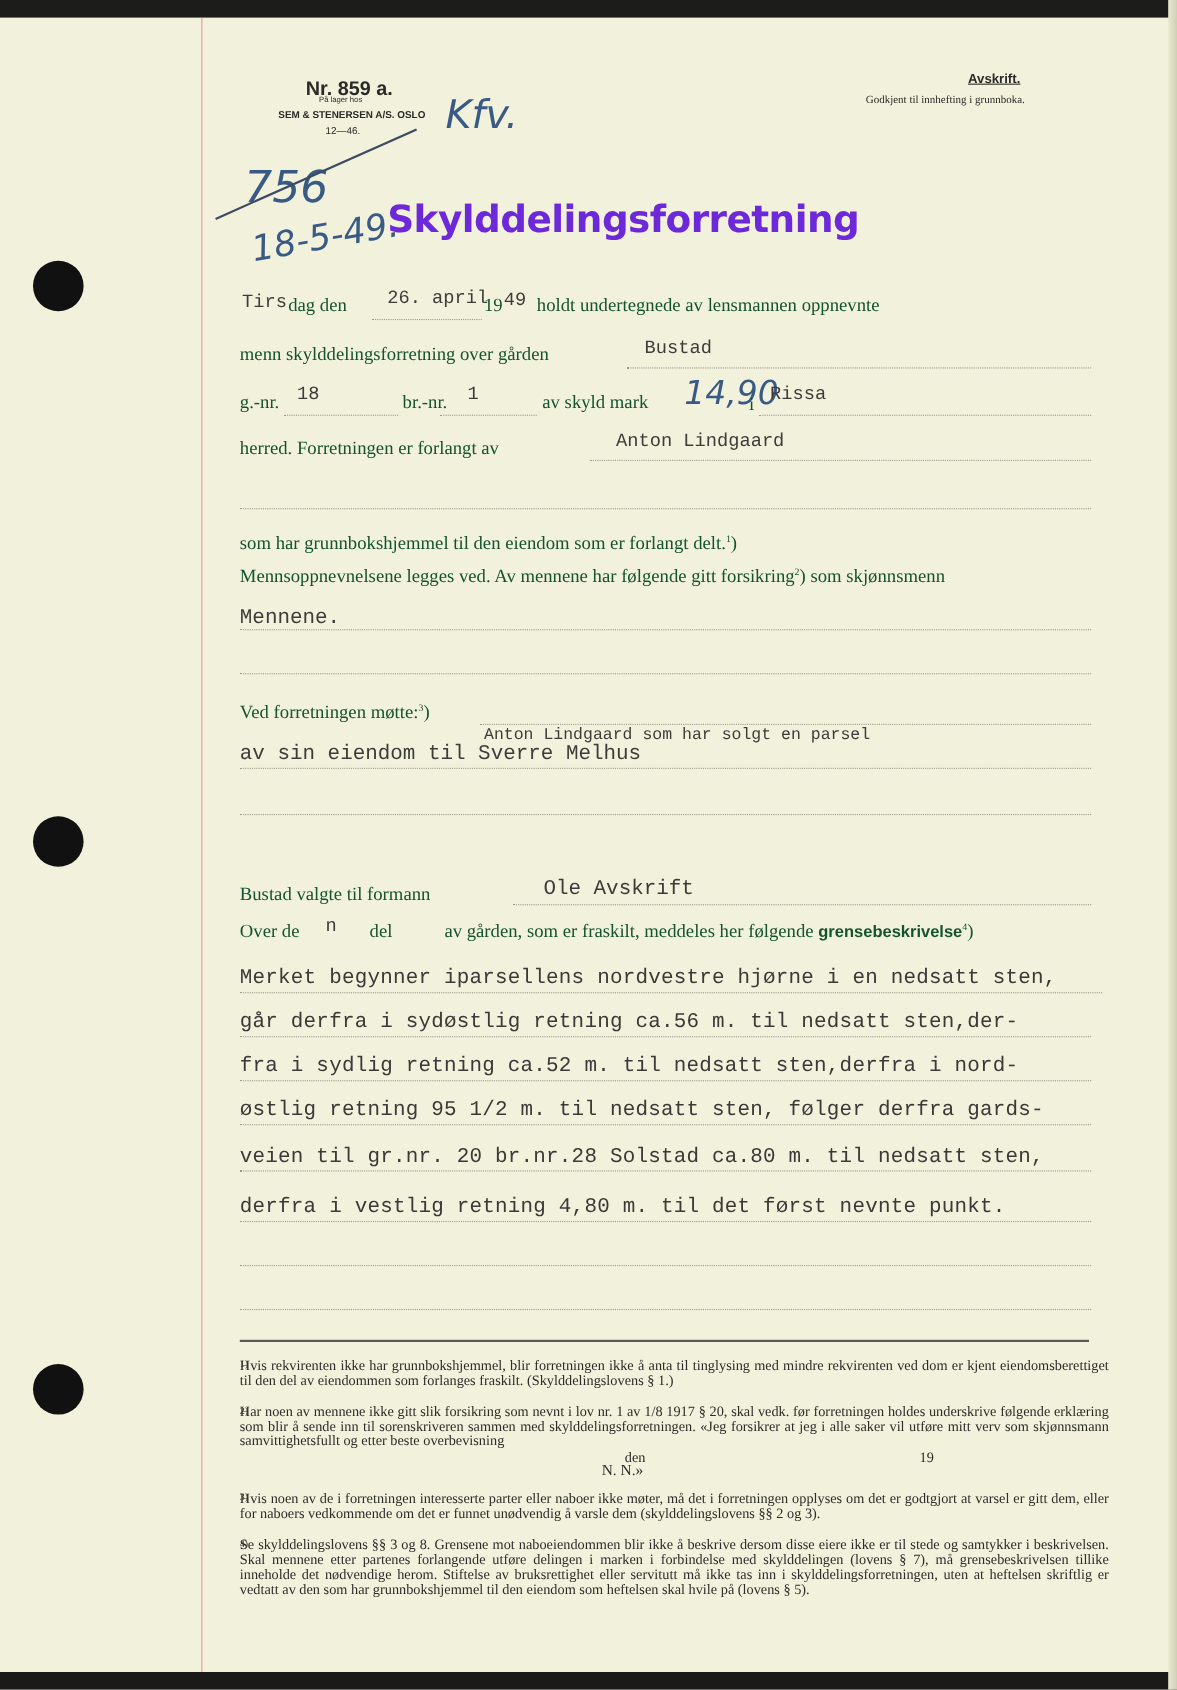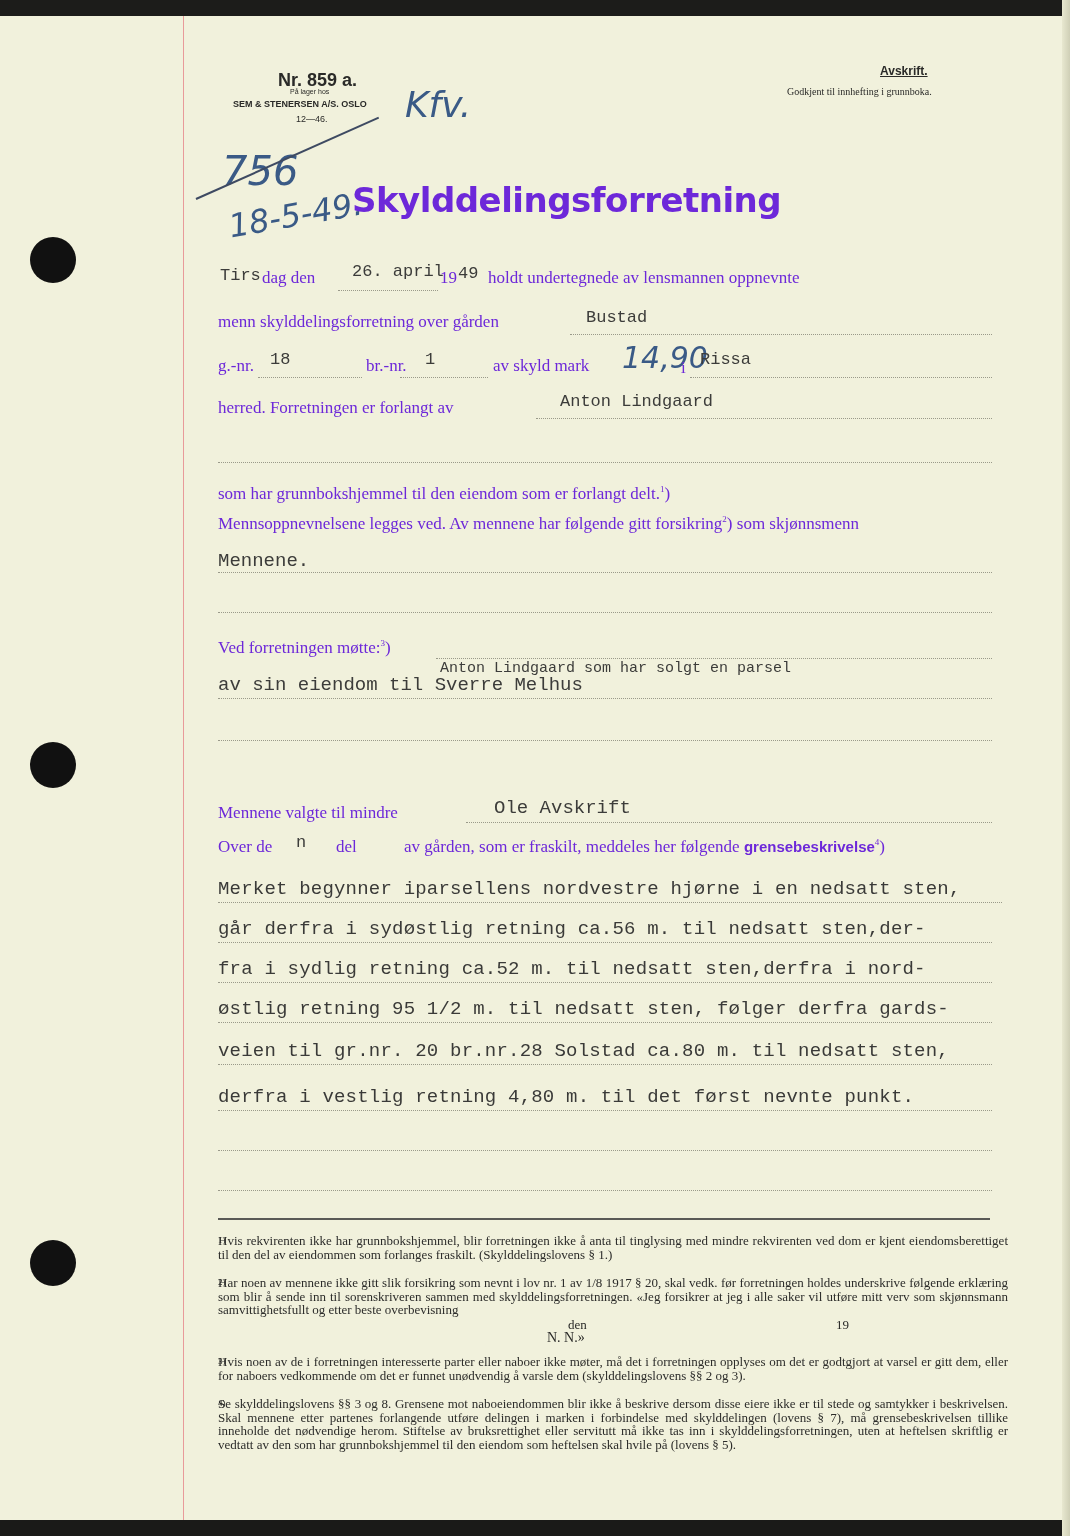--- a/index.html
+++ b/index.html
@@ -10,26 +10,26 @@
     color: #2a2a28;
   }
   .topbar { position: absolute; left: 0; top: 0; width: 1070px; height: 16px; background: #1c1c1a; }
   .bottombar { position: absolute; left: 0; bottom: 0; width: 1070px; height: 16px; background: #1a1a18; }
   .rightedge { position: absolute; right: 0; top: 0; width: 8px; height: 1536px; background: linear-gradient(to right, #e8e8d0, #cfcfb6); }
   .margin-line { position: absolute; left: 183px; top: 16px; width: 1px; height: 1504px; background: #e89a9a; }
   .hole { position: absolute; width: 46px; height: 46px; border-radius: 50%; background: #111; }
   .abs { position: absolute; white-space: nowrap; }
   .print-no { font-family: "Liberation Sans", sans-serif; font-weight: bold; font-size: 18px; }
   .print-small { font-family: "Liberation Sans", sans-serif; font-size: 7px; text-align: center; }
-  .print-mid { font-family: "Liberation Sans", sans-serif; font-weight: bold; font-size: 9px; }
+  .print-mid { font-family: "Liberation Sans", sans-serif; font-weight: bold; font-size: 9px; margin-left: 20px; }
   .avskrift { font-family: "Liberation Sans", sans-serif; font-weight: bold; font-size: 12px; text-decoration: underline; }
   .godkjent { font-size: 10px; }
   .title { font-family: "DejaVu Sans", sans-serif; font-weight: bold; font-size: 34px; letter-spacing: -0.5px; color: #6d28d9; }
   .hand { font-family: "DejaVu Sans", sans-serif; color: #3a5a86; font-style: italic; }
-  .form { font-size: 17px; color: #6d28d9; }
+  .form { font-size: 17px; color: #14532d; }
   .typed { font-family: "Liberation Mono", "DejaVu Sans Mono", monospace; font-size: 17px; color: #3c3c3a; }
   .dots { position: absolute; height: 0; border-bottom: 1px dotted #9a9a8a; }
   .body-line { font-family: "Liberation Mono", "DejaVu Sans Mono", monospace; font-size: 19px; color: #3a3a38; letter-spacing: 0.2px; }
   .sep-line { position: absolute; left: 218px; top: 1218px; width: 772px; height: 2px; background: #5a5a56; }
   .fn { position: absolute; left: 218px; width: 790px; font-size: 13px; line-height: 13.6px; color: #2c2c2a; }
   .fn .mark { position: absolute; left: 0; top: 0; font-size: 9px; }
   .fn .txt { display: block; white-space: normal; text-align: justify; }
   sup { font-size: 9px; }
   .bold { font-family: "Liberation Sans", sans-serif; font-weight: bold; font-size: 15px; }
 </style>
@@ -97,21 +97,21 @@
 <div class="dots" style="left:218px;top:572px;width:774px"></div>
 <div class="dots" style="left:218px;top:612px;width:774px"></div>
 
 <div class="abs form" style="left:218px;top:638px"><span>Ved forretningen møtte:</span><sup>3</sup>)</div>
 <div class="dots" style="left:436px;top:658px;width:556px"></div>
 <div class="abs typed" style="left:440px;top:660px;font-size:15px">Anton Lindgaard som har solgt  en parsel</div>
 <div class="abs typed" style="left:218px;top:674px;font-size:19px">av sin eiendom til Sverre Melhus</div>
 <div class="dots" style="left:218px;top:698px;width:774px"></div>
 <div class="dots" style="left:218px;top:740px;width:774px"></div>
 
-<div class="abs form" style="left:218px;top:803px">Mennene valgte til mindre</div>
+<div class="abs form" style="left:218px;top:803px">Bustad valgte til formann</div>
 <div class="dots" style="left:466px;top:822px;width:526px"></div>
 <div class="abs typed" style="left:494px;top:797px;font-size:19px">Ole Avskrift</div>
 
 <div class="abs form" style="left:218px;top:837px">Over de</div>
 <div class="abs typed" style="left:296px;top:833px">n</div>
 <div class="abs form" style="left:336px;top:837px">del</div>
 <div class="abs form" style="left:404px;top:837px"><span>av gården, som er fraskilt, meddeles her følgende</span> <span class="bold">grensebeskrivelse</span><sup>4</sup>)</div>
 
 <div class="abs body-line" style="left:218px;top:878px">Merket begynner iparsellens nordvestre hjørne i en nedsatt sten,</div>
 <div class="dots" style="left:218px;top:902px;width:784px"></div>

